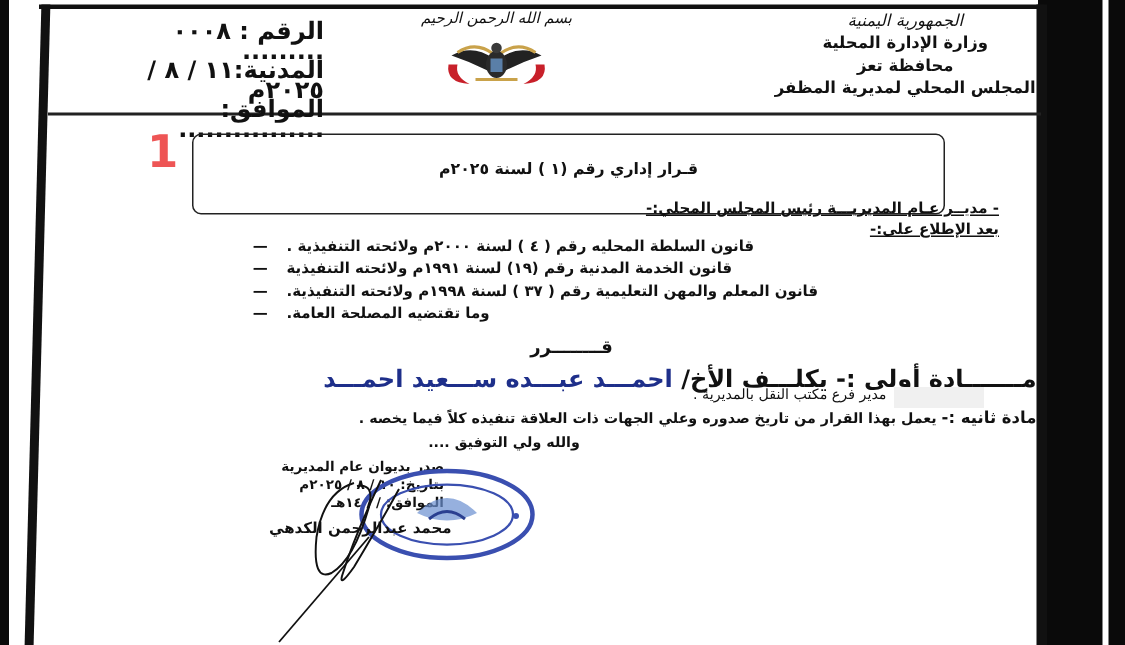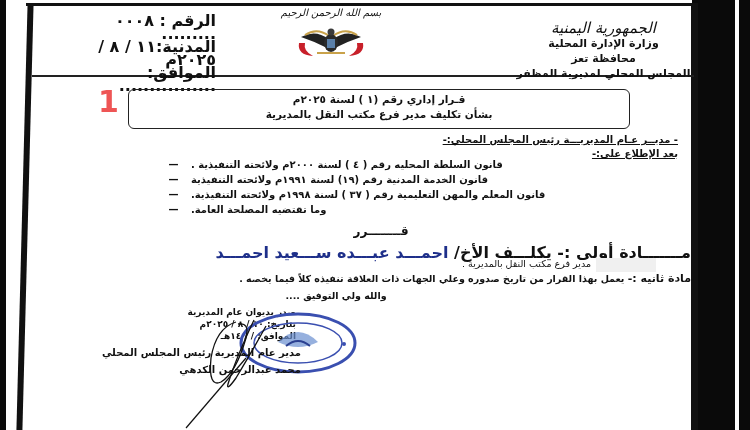--- a/index.html
+++ b/index.html
@@ -7,28 +7,28 @@
   .left-band{position:absolute;left:0;top:0;width:6px;height:430px;background:#0a0a0a;}
   .right-band{position:absolute;right:0;top:0;width:58px;height:430px;background:#0a0a0a;}
   .right-gap{position:absolute;left:735px;top:0;width:4px;height:430px;background:#fff;}
   .page{position:absolute;left:6px;top:0;width:686px;height:430px;background:#fff;}
   .frame-left{position:absolute;left:16px;top:3px;width:6px;height:427px;background:#111;transform:skewX(-1.5deg);}
   .frame-right{position:absolute;left:685px;top:3px;width:7px;height:427px;background:#111;}
   .frame-top{position:absolute;left:20px;top:3px;width:670px;height:3px;background:#111;}
   .header-rule{position:absolute;left:26px;top:75px;width:662px;height:2px;background:#222;}
   .rtl{direction:rtl;unicode-bidi:embed;}
   .hdr-right{position:absolute;left:510px;top:6px;width:175px;text-align:center;font-weight:bold;font-size:11px;line-height:15px;}
-  .hdr-right .r0{font-size:15px;font-style:italic;font-weight:normal;margin-top:15px;}
+  .hdr-right .r0{font-size:11px;font-style:italic;font-weight:normal;}
   .hdr-left{position:absolute;left:50px;top:14px;width:160px;font-size:16px;line-height:13px;font-weight:bold;text-align:right;}
   .hdr-center{position:absolute;left:265px;top:7px;width:120px;text-align:center;}
   .basmala{font-size:10px;font-style:italic;}
   .emblem{margin:5px auto 0;width:72px;height:36px;position:relative;}
-  .subject-box{position:absolute;left:122px;top:89px;width:500px;height:36px;border:1.5px solid #222;border-radius:6px;text-align:center;font-weight:bold;font-size:10.5px;line-height:15px;padding-top:2px;}
+  .subject-box{position:absolute;left:122px;top:89px;width:500px;height:36px;border:1.5px solid #222;border-radius:6px;text-align:center;font-weight:bold;font-size:10.5px;line-height:15px;padding-top:16px;}
   .num-mark{position:absolute;left:92px;top:84px;color:#e55;font-size:30px;font-weight:bold;}
-  .addressee{position:absolute;left:392px;top:133px;width:280px;text-align:right;font-weight:bold;font-size:10px;text-decoration:underline;line-height:14px;}
+  .addressee{position:absolute;left:380px;top:133px;width:280px;text-align:right;font-weight:bold;font-size:10px;text-decoration:underline;line-height:14px;}
   .laws{position:absolute;left:150px;top:157px;width:520px;}
   .law{display:flex;flex-direction:row-reverse;font-weight:bold;font-size:10px;line-height:15px;}
   .law .dash{width:35px;text-align:center;}
   .law .txt{text-align:right;}
   .decided{position:absolute;left:300px;top:224px;width:150px;text-align:center;font-weight:bold;font-size:12px;}
   .art1{position:absolute;left:100px;top:243px;width:585px;text-align:right;font-weight:bold;font-size:16px;}
   .art1 .name{color:#1e2f8a;}
   .art1b{position:absolute;left:300px;top:258px;width:285px;text-align:right;font-weight:normal;font-size:9.5px;}
   .blur-box{position:absolute;left:590px;top:258px;width:60px;height:14px;background:#f0f0f0;}
   .art2{position:absolute;left:30px;top:272px;width:655px;text-align:right;font-weight:bold;font-size:9.5px;}
@@ -80,21 +80,20 @@
   <div class="hdr-left rtl">
     <div><span>الرقم :</span> <span>٠٠٠٨ .........</span></div>
     <div><span>المدنية:</span><span>١١ / ٨ /٢٠٢٥م</span></div>
     <div><span>الموافق:</span> <span>................</span></div>
   </div>
 
   <div class="num-mark">1</div>
 
   <div class="subject-box rtl">
     <div>قـرار إداري رقم (١ ) لسنة ٢٠٢٥م</div>
-    <div>بشأن تكليف مدير فرع مكتب النقل بالمديرية</div>
   </div>
 
   <div class="addressee rtl">
     <div>- مديــر عـام المديريـــة رئيس المجلس المحلي:-</div>
     <div>بعد الإطلاع على:-</div>
   </div>
 
   <div class="laws rtl">
     <div class="law">
         <span class="dash">—</span>
@@ -141,21 +140,20 @@
     <svg width="120" height="62" viewBox="0 0 120 62">
       <ellipse cx="60" cy="31" rx="57" ry="29" fill="none" stroke="#3a4fb0" stroke-width="3"></ellipse>
       <ellipse cx="60" cy="31" rx="44" ry="20" fill="none" stroke="#3a4fb0" stroke-width="1.5"></ellipse>
       <path d="M40 30 Q60 10 80 30 Q60 40 40 30 Z" fill="#6a8fd0" opacity="0.7"></path>
       <path d="M48 34 Q60 24 72 34" stroke="#2a3f90" stroke-width="2" fill="none"></path>
       <circle cx="106" cy="32" r="2" fill="#3a4fb0"></circle>
     </svg>
   </div>
 
   <div class="signer rtl">
-    <div>مدير عام المديرية رئيس المجلس المحلي</div>
     <div>محمد عبدالرحمن الكدهي</div>
   </div>
 
   <div class="sig">
     <svg width="110" height="112" viewBox="0 0 110 112">
       <path d="M60 4 Q40 10 35 40 Q32 70 45 64 Q60 55 70 20 Q74 4 62 6" fill="none" stroke="#111" stroke-width="1.3"></path>
       <path d="M78 2 Q60 40 52 66 Q50 74 60 60 Q78 30 90 8" fill="none" stroke="#111" stroke-width="1.3"></path>
       <path d="M70 40 L10 110" stroke="#111" stroke-width="1.2"></path>
     </svg>
   </div>

